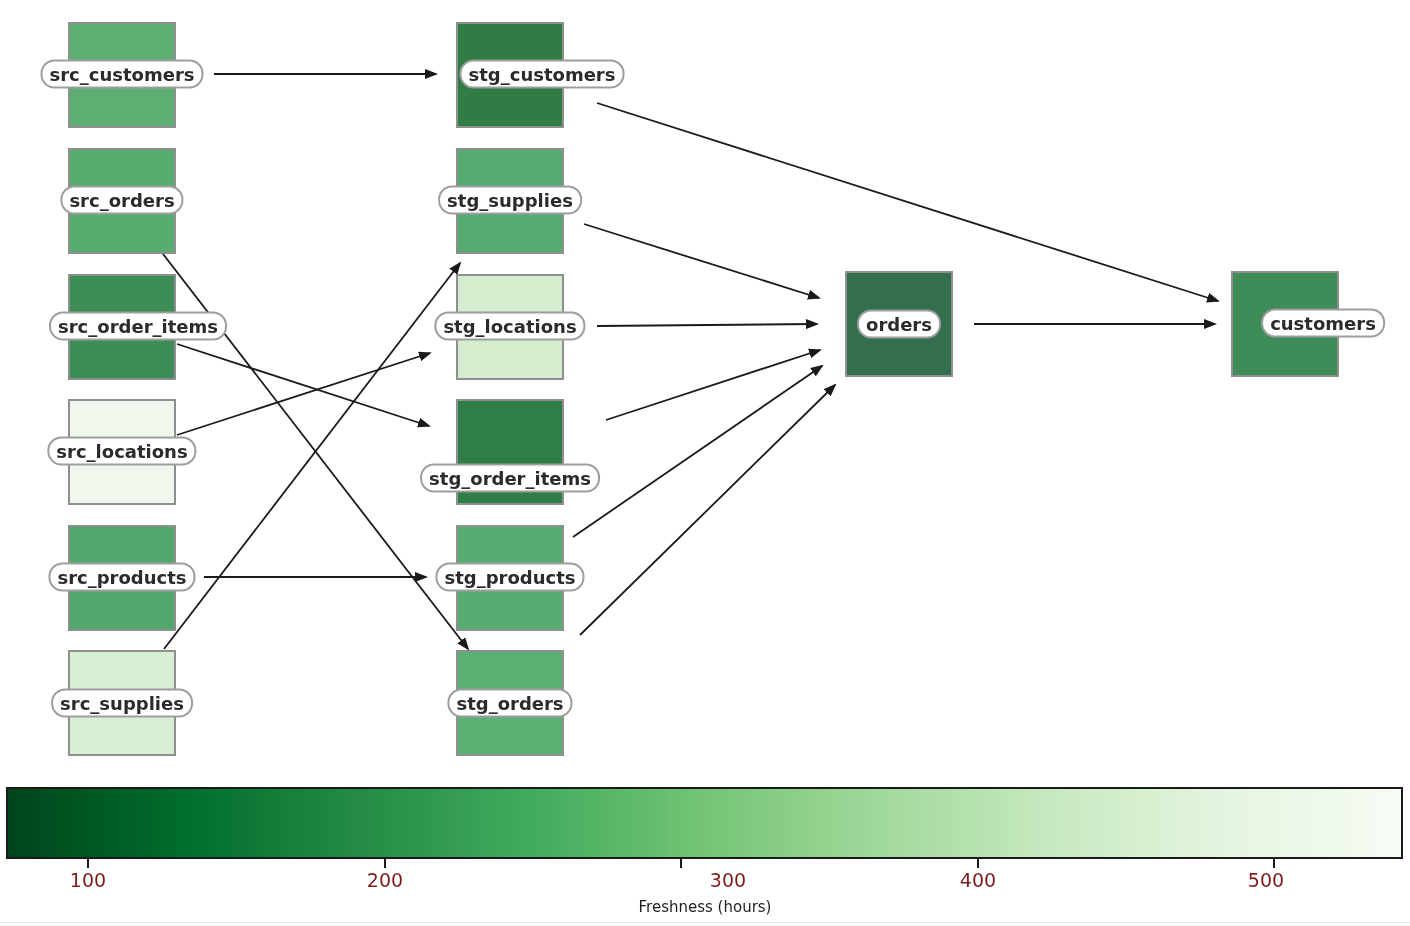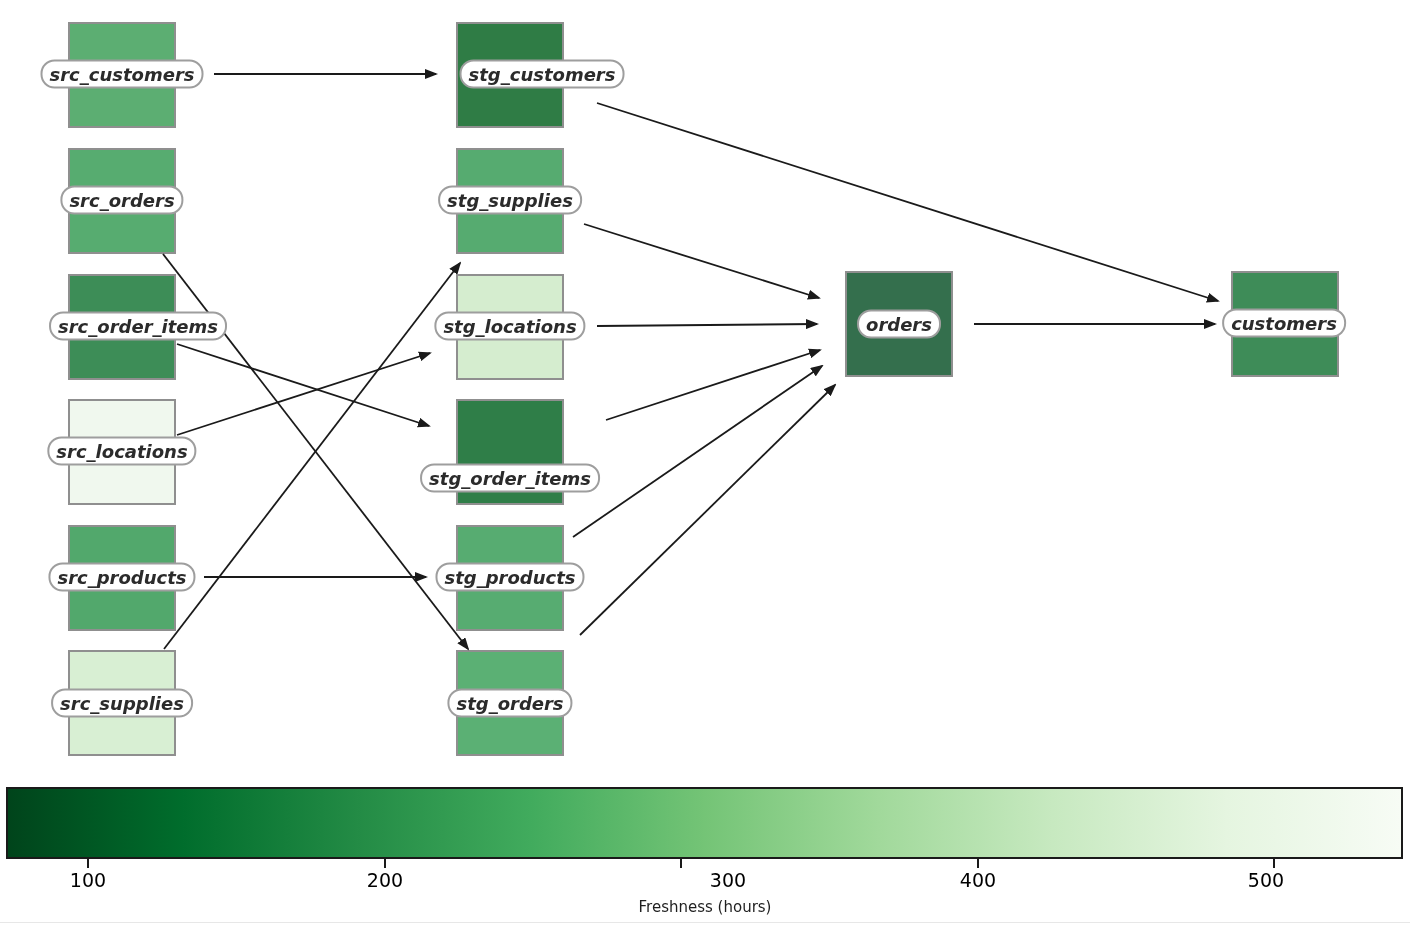--- a/index.html
+++ b/index.html
@@ -5,27 +5,27 @@
   html,body{margin:0;padding:0;background:#ffffff;}
   #canvas{position:relative;width:1410px;height:926px;background:#ffffff;overflow:hidden;
           font-family:"DejaVu Sans","Liberation Sans",sans-serif;}
   
   .nbox{position:absolute;width:108px;height:106px;border:2px solid #8f8f8f;box-sizing:border-box;z-index:1;}
   
   #edges{position:absolute;left:0;top:0;z-index:2;}
   
   .nlabel{position:absolute;transform:translate(-50%,-50%);background:#ffffff;
           border:2px solid #9e9e9e;border-radius:14px;padding:2px 7px;
-          font-size:18px;font-weight:bold;color:#2b2b2b;white-space:nowrap;z-index:3;font-style:italic;}
+          font-size:18px;font-weight:bold;color:#2b2b2b;white-space:nowrap;z-index:3;}
   
   #colorbar{position:absolute;left:6px;top:787px;width:1397px;height:72px;
             border:2px solid #1a1a1a;box-sizing:border-box;z-index:1;}
   .cbtick{position:absolute;top:859px;width:2px;height:9px;background:#1a1a1a;z-index:1;}
   .cbticklabel{position:absolute;top:869px;transform:translateX(-50%);
-               font-size:19px;color:#000000;z-index:1;}
+               font-size:19px;color:#7f1d1d;z-index:1;}
   #cb-axis-label{position:absolute;left:705px;top:898px;transform:translateX(-50%);
                  font-size:15px;color:#1f1f1f;z-index:1;}
   #bottom-rule{position:absolute;left:0;top:922px;width:1410px;height:1px;background:#e7e7e7;}
 </style>
 </head>
 <body>
 
 <div id="canvas">
 
   <div class="nbox" style="left: 68px; top: 22px; background-color: rgb(92, 174, 114);"></div>
@@ -70,21 +70,21 @@
   <div class="nlabel" style="left:122px;top:451px;">src_locations</div>
   <div class="nlabel" style="left:122px;top:577px;">src_products</div>
   <div class="nlabel" style="left:122px;top:703px;">src_supplies</div>
   <div class="nlabel" style="left:498px;top:74px;margin-left:44px;">stg_customers</div>
   <div class="nlabel" style="left:510px;top:200px;">stg_supplies</div>
   <div class="nlabel" style="left:510px;top:326px;">stg_locations</div>
   <div class="nlabel" style="left:510px;top:430px;margin-top:48px;">stg_order_items</div>
   <div class="nlabel" style="left:510px;top:577px;">stg_products</div>
   <div class="nlabel" style="left:510px;top:703px;">stg_orders</div>
   <div class="nlabel" style="left:899px;top:324px;">orders</div>
-  <div class="nlabel" style="left:1284px;top:323px;">customers</div>
+  <div class="nlabel" style="left:1323px;top:323px;">customers</div>
 
   <div id="colorbar" style="background: linear-gradient(to right, rgb(0, 68, 27) 0%, rgb(0, 109, 44) 12.5%, rgb(35, 139, 69) 25%, rgb(65, 171, 93) 37.5%, rgb(116, 196, 118) 50%, rgb(161, 217, 155) 62.5%, rgb(199, 233, 192) 75%, rgb(229, 245, 224) 87.5%, rgb(247, 252, 245) 100%);"></div>
   <div class="cbtick" style="left:87px;"></div>
   <div class="cbtick" style="left:384px;"></div>
   <div class="cbtick" style="left:680px;"></div>
   <div class="cbtick" style="left:977px;"></div>
   <div class="cbtick" style="left:1273px;"></div>
   <div class="cbticklabel" style="left:88px;">100</div>
   <div class="cbticklabel" style="left:385px;">200</div>
   <div class="cbticklabel" style="left:681px;margin-left:47px;">300</div>

